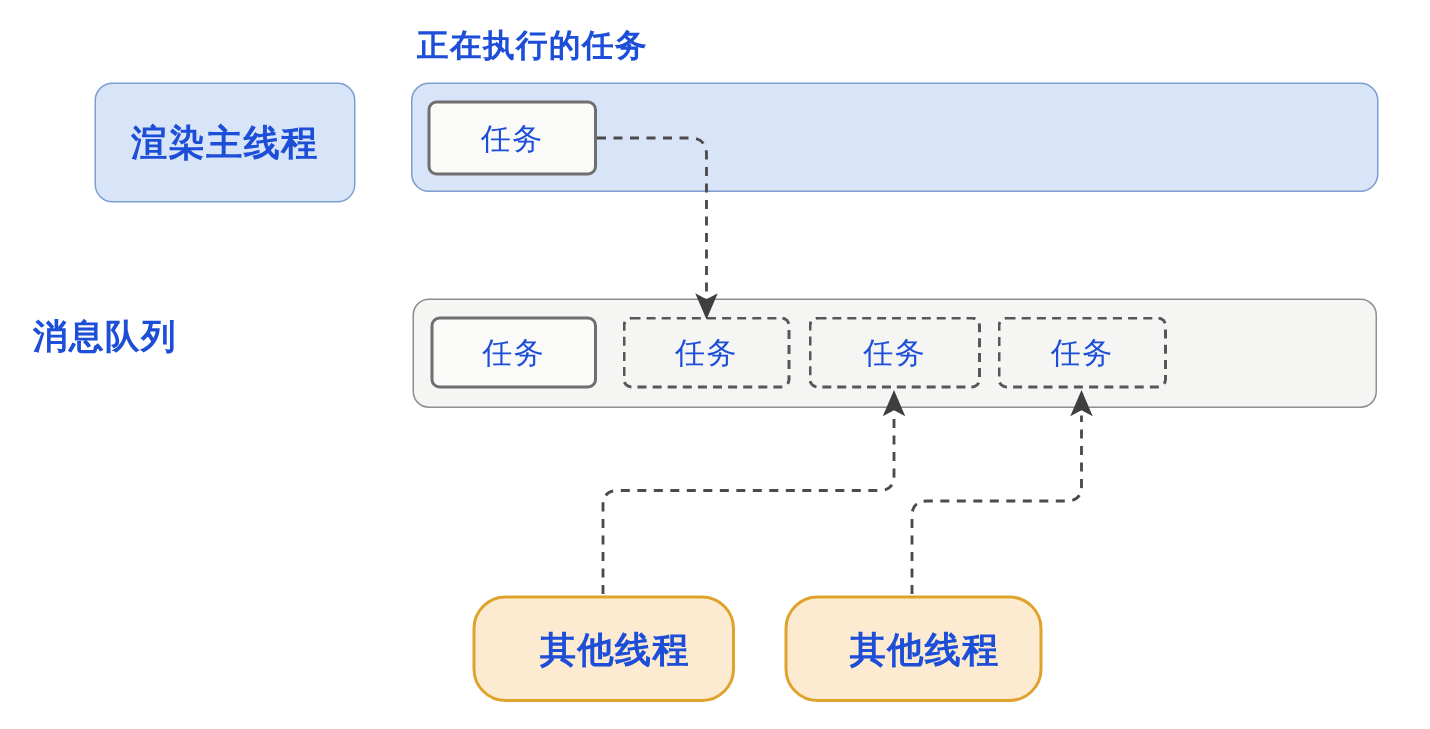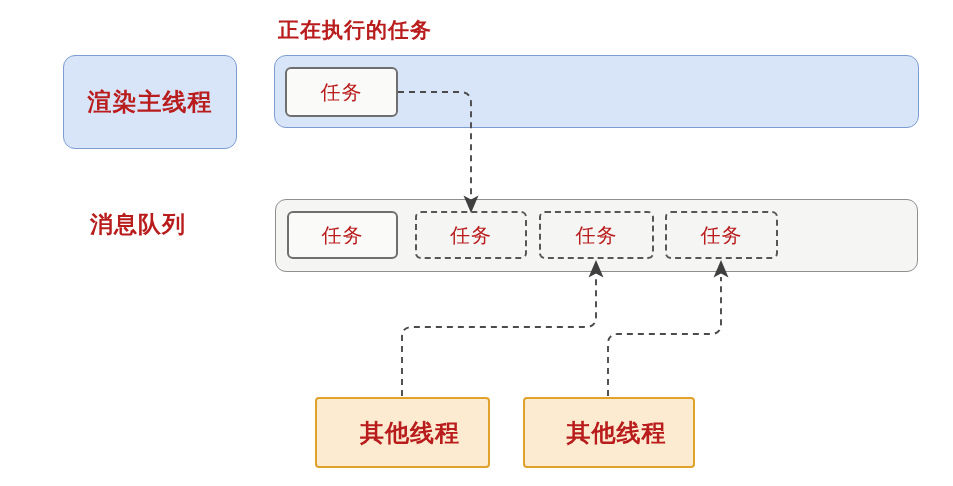--- a/index.html
+++ b/index.html
@@ -1,56 +1,56 @@
 <!DOCTYPE html>
 <html><head>
 <meta charset="utf-8">
 <style>
   html,body{margin:0;padding:0;background:#ffffff;}
   .canvas{
     position:relative;width:953px;height:486px;background:#ffffff;
-    font-family:"Liberation Sans",sans-serif;color:#b91c1c;overflow:hidden;
+    font-family:"Liberation Sans",sans-serif;color:#1d4ed8;overflow:hidden;
   }
   .abs{position:absolute;box-sizing:border-box;}
   .center{display:flex;align-items:center;justify-content:center;}
 
   .title{
     left:278px;top:16px;font-size:21px;font-weight:bold;letter-spacing:1px;white-space:nowrap;
   }
 
   .blue{
     background:#D8E5F8;border:1.6px solid #7D9DD2;border-radius:12px;
   }
-  .main-thread{left:63px;top:55px;width:174px;height:94px;font-size:24px;font-weight:bold;letter-spacing:1px;}
+  .main-thread{left:63px;top:55px;width:174px;height:80px;font-size:24px;font-weight:bold;letter-spacing:1px;}
   .lane{left:274px;top:55px;width:645px;height:73px;}
 
   .task{
     background:#FAFAF9;border:2px solid #6F6F6F;border-radius:6px;
     font-size:20px;font-weight:500;letter-spacing:1px;
   }
   .task.dashed{
     background:transparent;border:2px dashed #575757;
   }
   .executing-task{left:285px;top:67px;width:113px;height:50px;}
 
   .queue{
     left:275px;top:199px;width:643px;height:73px;
     background:#F5F5F4;border:1.6px solid #8F8F8F;border-radius:11px;
   }
   .q-task0{left:287px;top:211px;width:111px;height:48px;}
   .q-task1{left:415px;top:211px;width:112px;height:48px;}
   .q-task2{left:539px;top:211px;width:115px;height:48px;}
   .q-task3{left:665px;top:211px;width:113px;height:48px;}
 
-  .queue-label{left:8px;top:209px;width:260px;text-align:center;line-height:1.35;}
+  .queue-label{left:22px;top:209px;width:260px;line-height:1.35;}
   .queue-label .zh{font-size:23px;font-weight:bold;letter-spacing:1px;}
   .queue-label .en{font-family:"DejaVu Sans Mono","Liberation Mono",monospace;font-size:22px;font-weight:bold;margin-top:2px;white-space:nowrap;}
 
   .orange{
-    background:#FCEBD1;border:2px solid #DFA32C;border-radius:4px;
+    background:#FCEBD1;border:2px solid #DFA32C;border-radius:22px;
     font-size:24px;font-weight:bold;letter-spacing:1px;padding-left:15px;
   }
   .other-thread-1{left:315px;top:397px;width:175px;height:71px;}
   .other-thread-2{left:523px;top:397px;width:172px;height:71px;}
 
   .overlay{position:absolute;left:0;top:0;width:953px;height:486px;pointer-events:none;}
   .overlay path.line{fill:none;stroke:#4B4B4B;stroke-width:1.9;stroke-dasharray:6 5;}
   .overlay path.head{fill:#3f3f3f;stroke:none;}
 </style>
 </head>

